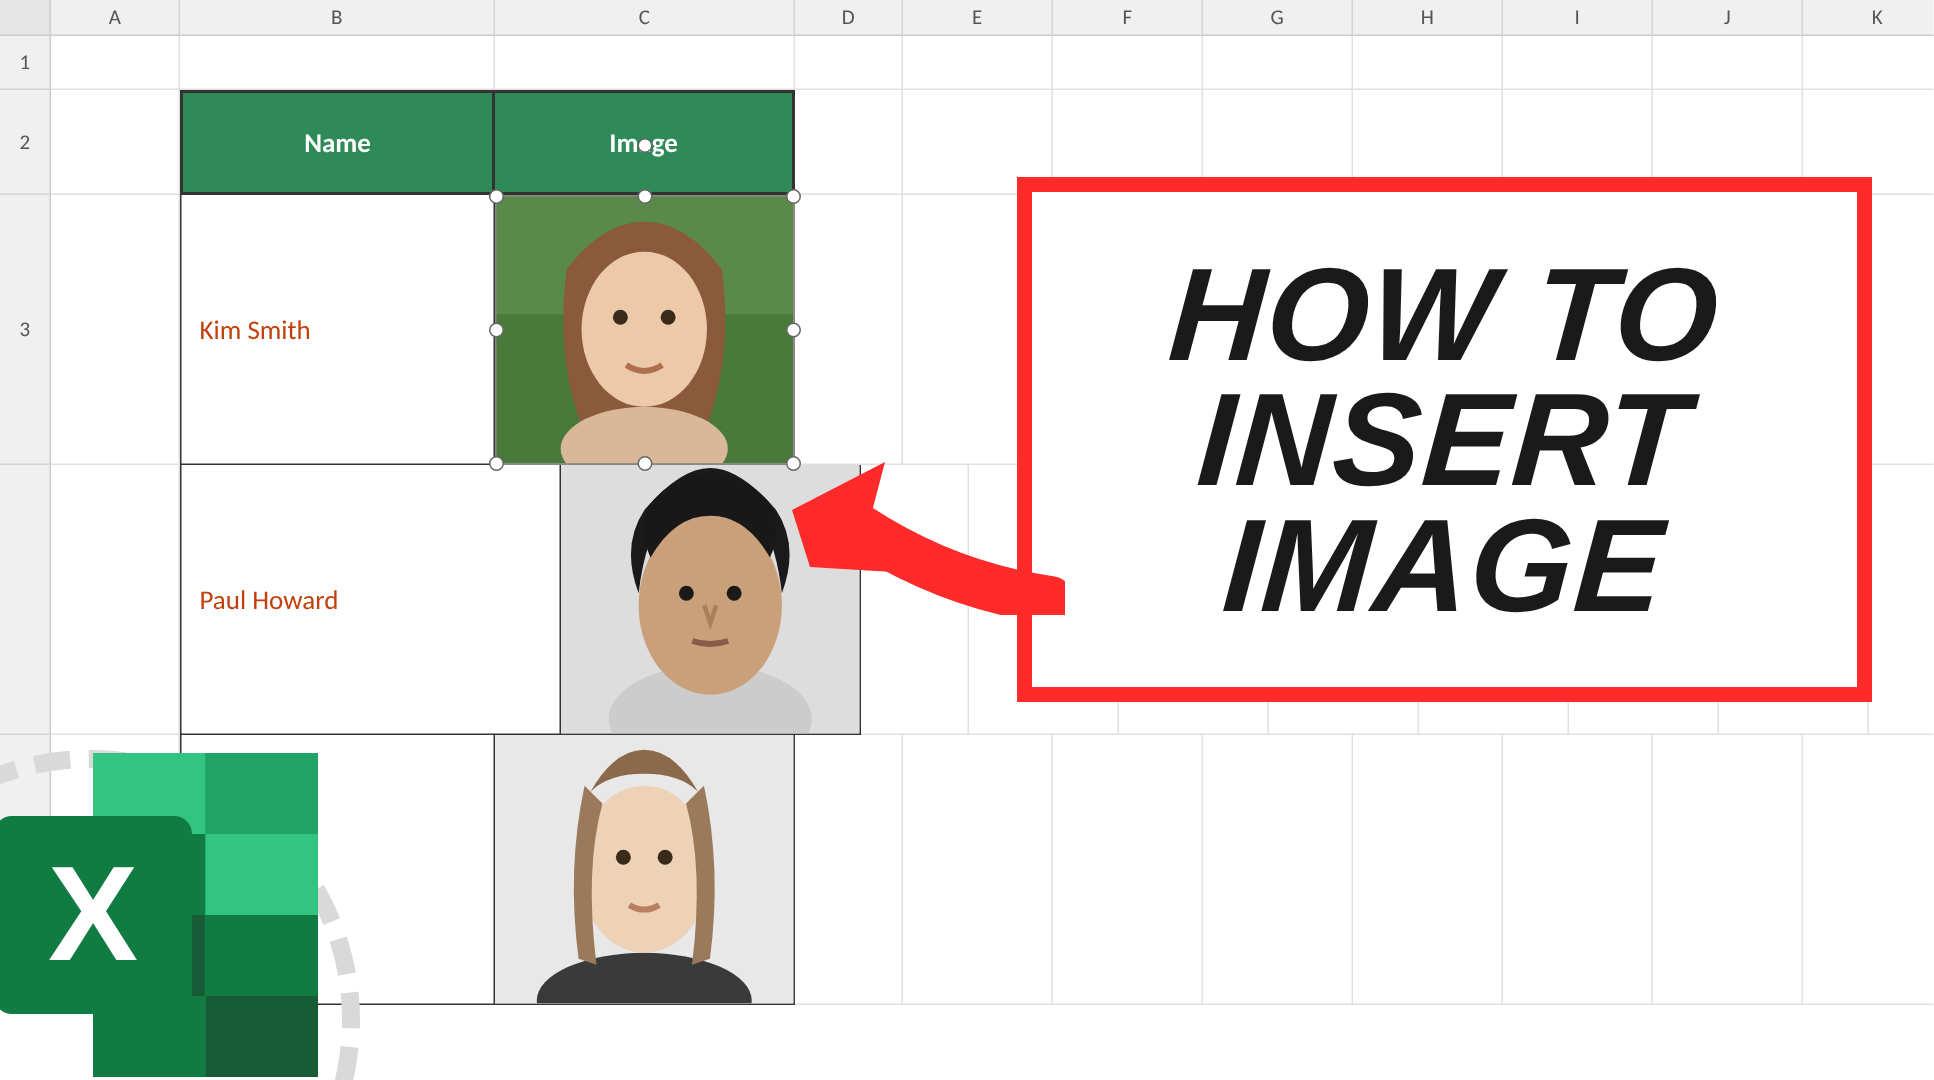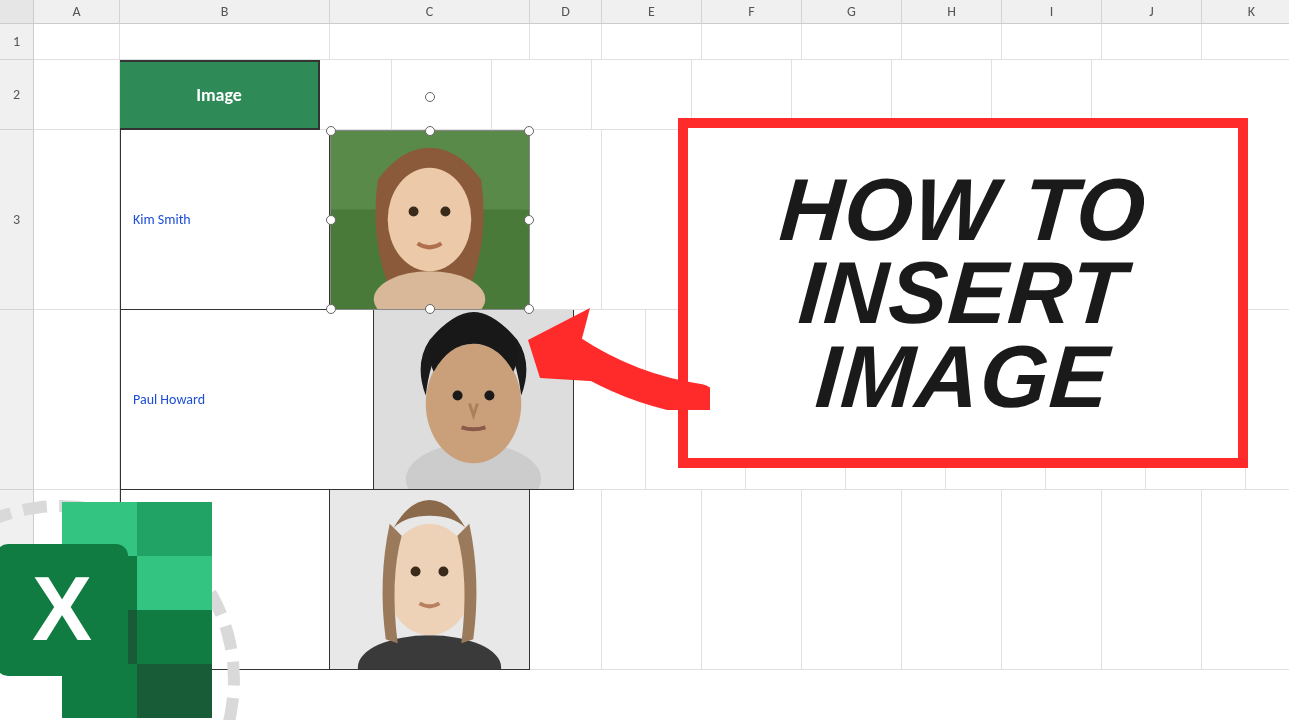--- a/index.html
+++ b/index.html
@@ -5,21 +5,21 @@
 *{box-sizing:border-box;margin:0;padding:0}
 body{font-family:Calibri,'Segoe UI',Arial,sans-serif;background:#fff;width:1289px;height:720px;overflow:hidden;position:relative}
 .grid{position:absolute;top:0;left:0}
 .colhdr{display:flex;height:24px}
 .corner{width:34px;height:24px;background:#e6e6e6;border-right:1px solid #ccc;border-bottom:1px solid #ccc}
 .ch{height:24px;background:#f0f0f0;border-right:1px solid #d4d4d4;border-bottom:1px solid #ccc;text-align:center;font-size:14px;color:#555;line-height:24px}
 .row{display:flex}
 .rh{width:34px;background:#f0f0f0;border-right:1px solid #ccc;border-bottom:1px solid #d4d4d4;text-align:center;font-size:14px;color:#555;display:flex;align-items:center;justify-content:center}
 .cell{border-right:1px solid #e0e0e0;border-bottom:1px solid #e0e0e0;background:#fff}
 .thdr{background:#2e8b57;color:#fff;font-weight:700;font-size:18px;display:flex;align-items:center;justify-content:center;border:2px solid #333}
-.tcell{border:1px solid #333;font-size:14px;color:#1d4ed8;display:flex;align-items:center;padding-left:12px;background:#fff}
+.tcell{border:1px solid #333;font-size:18px;color:#c2410c;display:flex;align-items:center;padding-left:12px;background:#fff}
 .imgcell{border:1px solid #333;padding:0;display:flex;align-items:center;justify-content:center;background:#fff;overflow:hidden}
 .face{width:100%;height:100%}
 .sel{position:absolute;border:1px solid #888;pointer-events:none}
 .h{position:absolute;width:10px;height:10px;background:#fff;border:1px solid #666;border-radius:50%;transform:translate(-50%,-50%)}
 .callout{position:absolute;border:10px solid #ff2a2a;background:#fff;padding:28px 34px;display:flex;flex-direction:column;align-items:center;justify-content:center}
 .callout span{font-family:Impact,'Arial Black',sans-serif;font-weight:900;font-style:italic;font-size:88px;line-height:0.95;color:#1a1a1a;letter-spacing:1px;transform:skewX(-4deg);text-transform:uppercase}
 .arrow{position:absolute;pointer-events:none}
 .xlogo{position:absolute;bottom:-40px;left:-40px;width:300px;height:300px}
 .ring{position:absolute;width:360px;height:360px;border:12px dashed #d9d9d9;border-radius:50%;bottom:-140px;left:-120px}
 </style>
@@ -51,20 +51,21 @@
     <div class="cell" style="width:100px"></div>
     <div class="cell" style="width:100px"></div>
     <div class="cell" style="width:100px"></div>
     <div class="cell" style="width:100px"></div>
     <div class="cell" style="width:100px"></div>
     <div class="cell" style="width:100px"></div>
   </div>
   <div class="row" style="height:70px">
     <div class="rh">2</div>
     <div class="cell" style="width:86px"></div>
+    <div class="thdr" style="width:210px">Name</div>
     <div class="thdr" style="width:200px;border-left:none">Image</div>
     <div class="cell" style="width:72px"></div>
     <div class="cell" style="width:100px"></div>
     <div class="cell" style="width:100px"></div>
     <div class="cell" style="width:100px"></div>
     <div class="cell" style="width:100px"></div>
     <div class="cell" style="width:100px"></div>
     <div class="cell" style="width:100px"></div>
     <div class="cell" style="width:100px"></div>
   </div>

